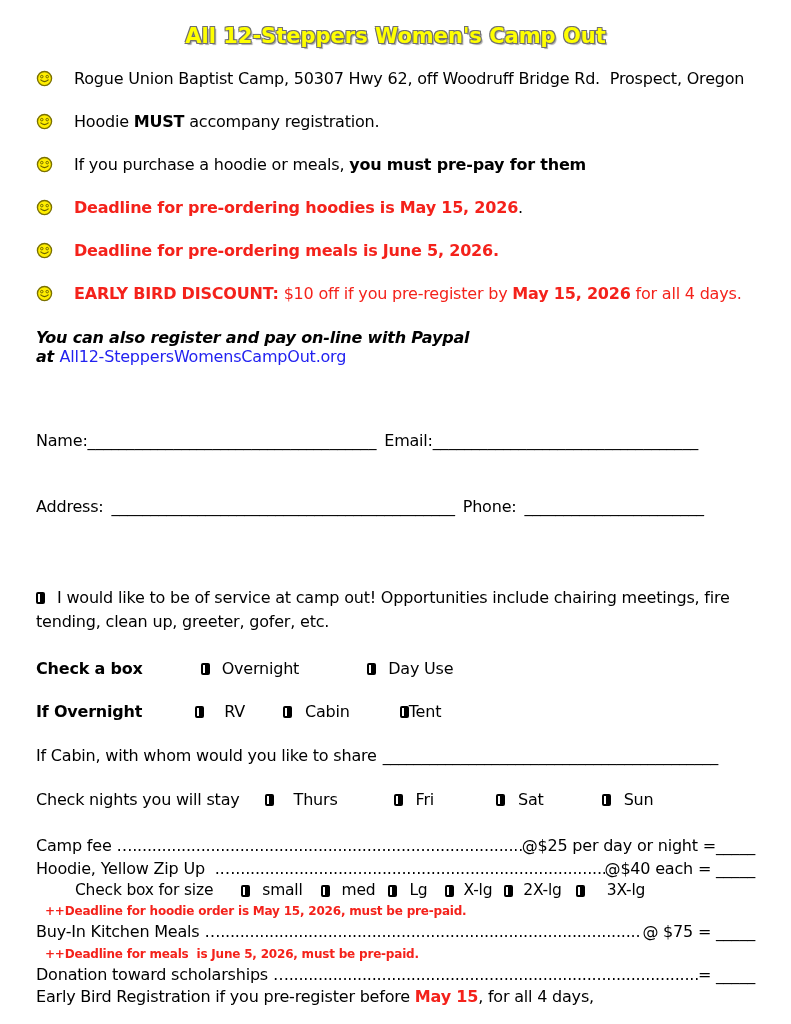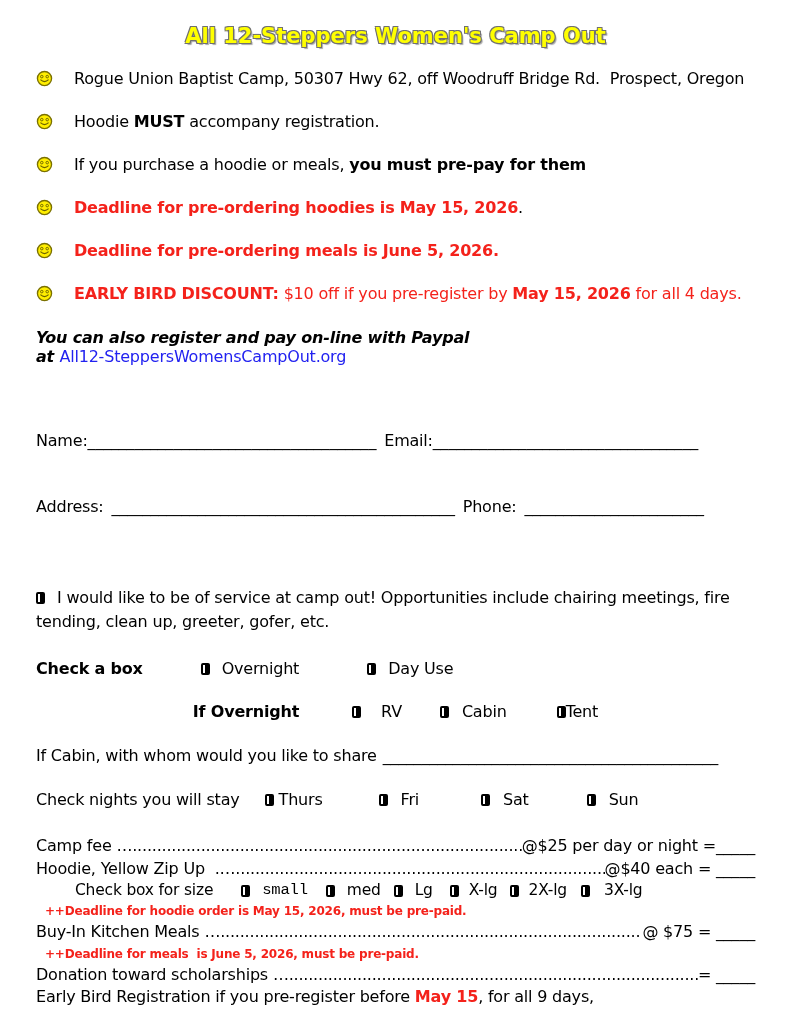--- a/index.html
+++ b/index.html
@@ -44,21 +44,21 @@
   .service{margin-top:24px;line-height:24px;}
 
   
   .cb{
     display:inline-block;width:9px;height:12px;
     border:2px solid #000;border-right:5px solid #000;border-radius:2px;
     vertical-align:-1px;flex:none;
   }
 
   .row{display:flex;align-items:center;line-height:18px;white-space:pre;}
-  .mt26{margin-top:26px;} .mt25{margin-top:25px;justify-content:center;}
+  .mt26{margin-top:26px;} .mt25{margin-top:25px;}
 
   
   .fees{margin-top:26px;}
   .fee{display:flex;align-items:baseline;line-height:22.5px;white-space:pre;}
   .fee .lbl{flex:none;}
   .fee .dots{flex:1;overflow:hidden;white-space:nowrap;}
   .fee .right{flex:none;white-space:pre;}
 
   .size-row{display:flex;align-items:center;line-height:21px;font-size:15.5px;padding-left:39px;white-space:pre;}
   .deadline{color:var(--red);font-weight:bold;font-size:12px;line-height:20px;padding-left:9px;white-space:pre-wrap;}
@@ -170,21 +170,21 @@
   </div>
 
   <div class="row mt26">
     <span>If Cabin, with whom would you like to share</span>
     <span style="margin-left:6px;">___________________________________________</span>
   </div>
 
   <div class="row mt26">
     <span>Check nights you will stay</span>
     <span class="cb" style="margin-left:25px;"></span>
-    <span style="margin-left:5px;">Thurs</span>
+    <span style="margin-left:20px;">Thurs</span>
     <span class="cb" style="margin-left:56px;"></span>
     <span style="margin-left:13px;">Fri</span>
     <span class="cb" style="margin-left:62px;"></span>
     <span style="margin-left:13px;">Sat</span>
     <span class="cb" style="margin-left:58px;"></span>
     <span style="margin-left:13px;">Sun</span>
   </div>
 
   <div class="fees">
 
@@ -198,48 +198,48 @@
     <div class="fee">
       <span class="lbl">Hoodie, Yellow Zip Up  </span>
       <span class="dots">.…..............................................................................................................</span>
       <span class="right">@$40 each = </span>
       <span class="right">_____</span>
     </div>
 
     <div class="size-row">
       <span>Check box for size</span>
       <span class="cb" style="margin-left:28px;"></span>
-      <span style="margin-left:12px;font-family:Liberation Mono, monospace;">small</span>
+      <span style="margin-left:12px;">small</span>
       <span class="cb" style="margin-left:18px;"></span>
       <span style="margin-left:12px;">med</span>
       <span class="cb" style="margin-left:13px;"></span>
       <span style="margin-left:12px;">Lg</span>
       <span class="cb" style="margin-left:17px;"></span>
       <span style="margin-left:10px;">X-lg</span>
       <span class="cb" style="margin-left:12px;"></span>
       <span style="margin-left:10px;">2X-lg</span>
       <span class="cb" style="margin-left:14px;"></span>
-      <span style="margin-left:14px;">3X-lg</span>
+      <span style="margin-left:22px;">3X-lg</span>
     </div>
 
     <div class="deadline">++Deadline for hoodie order is May 15, 2026, must be pre-paid.</div>
 
     <div class="fee">
       <span class="lbl">Buy-In Kitchen Meals </span>
       <span class="dots">…...............................................................................................................</span>
       <span class="right">@ $75 = </span>
       <span class="right">_____</span>
     </div>
 
     <div class="deadline">++Deadline for meals  is June 5, 2026, must be pre-paid.</div>
 
     <div class="fee">
       <span class="lbl">Donation toward scholarships </span>
       <span class="dots">…...............................................................................................................</span>
       <span class="right">= </span>
       <span class="right">_____</span>
     </div>
 
-    <div class="eb-line"><span>Early Bird Registration if you pre-register before </span><span class="b red">May 15</span><span>, for all 9 days,</span></div>
+    <div class="eb-line"><span>Early Bird Registration if you pre-register before </span><span class="b red">May 15</span><span>, for all 4 days,</span></div>
 
   </div>
 
 </div>
 
 </body></html>

